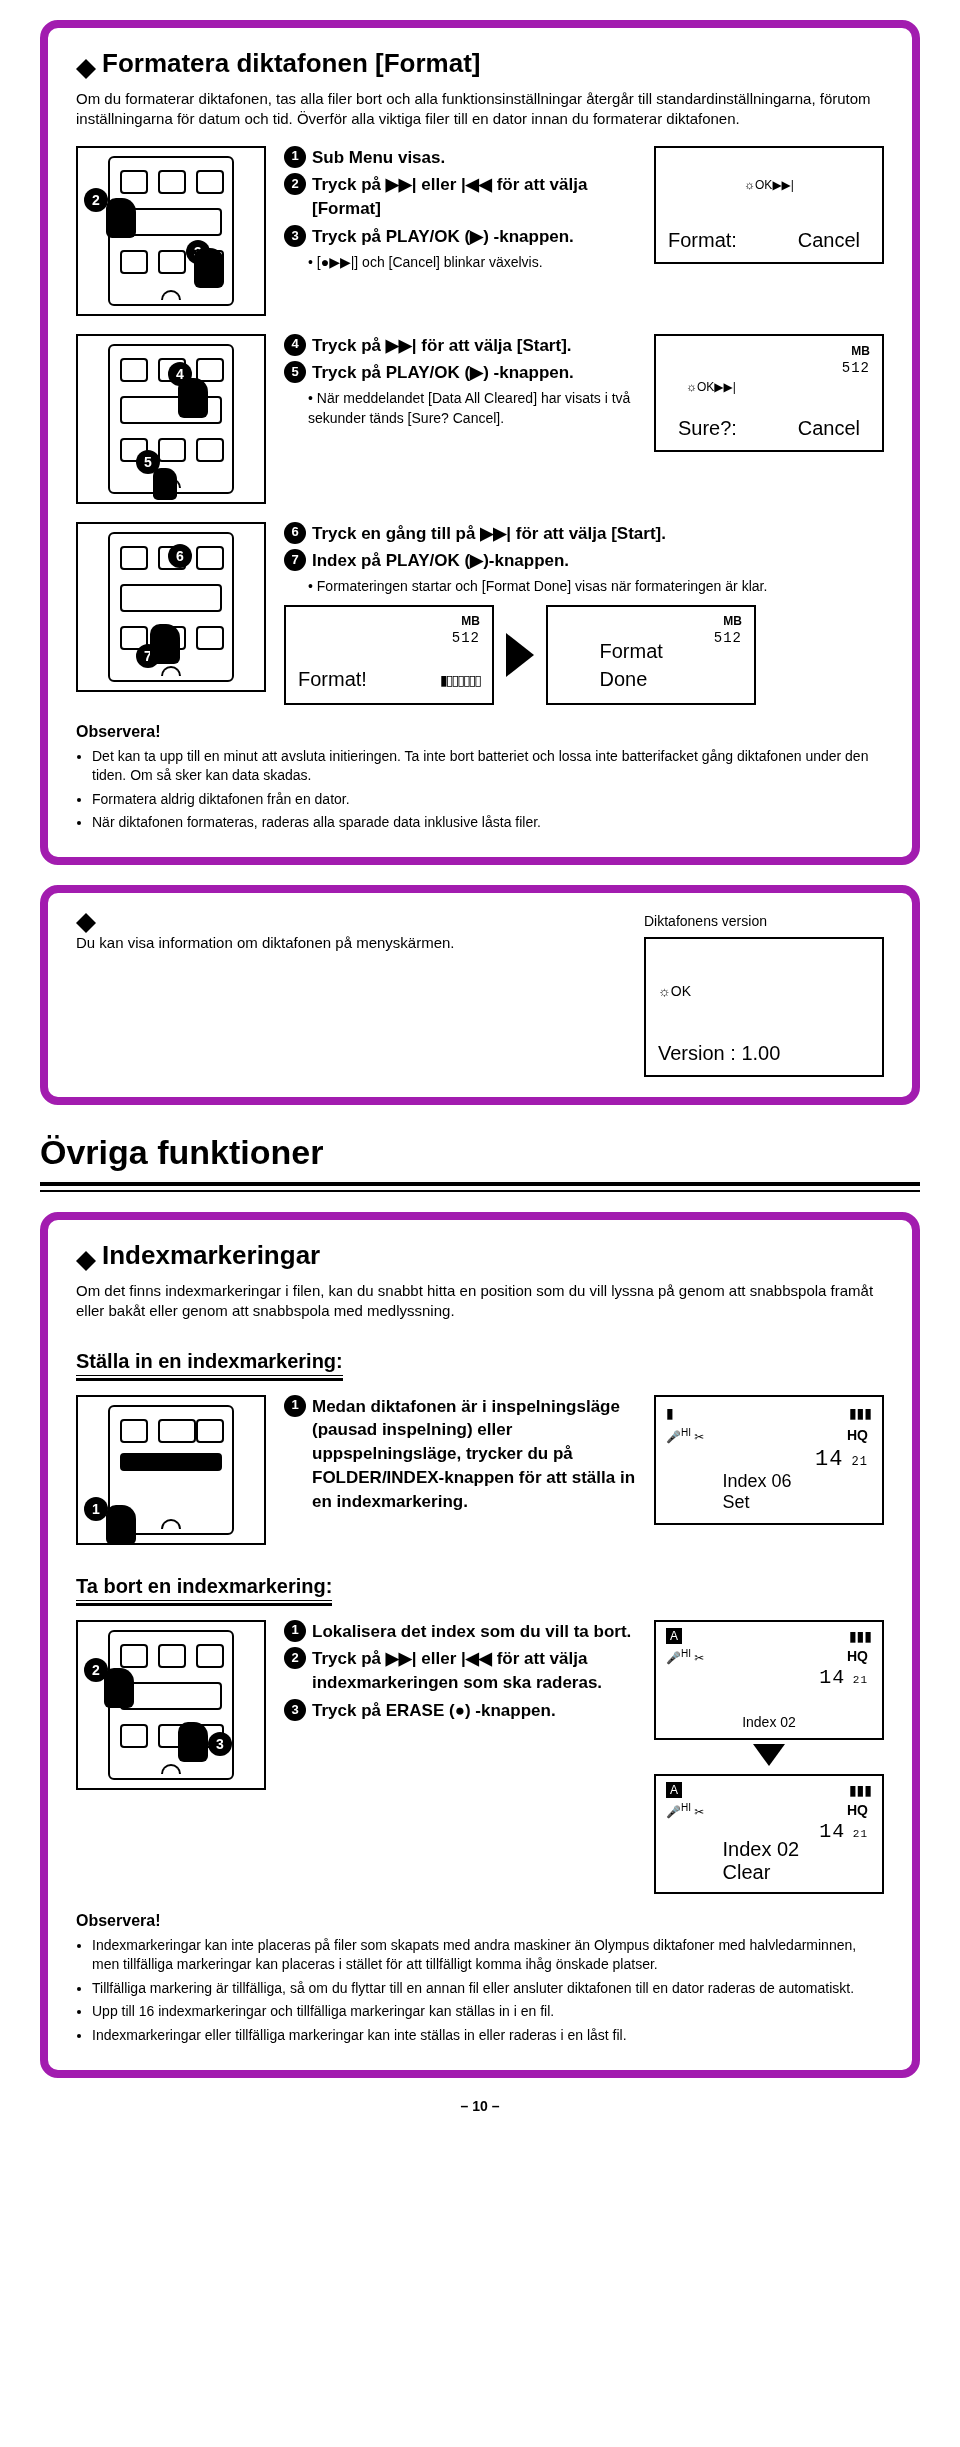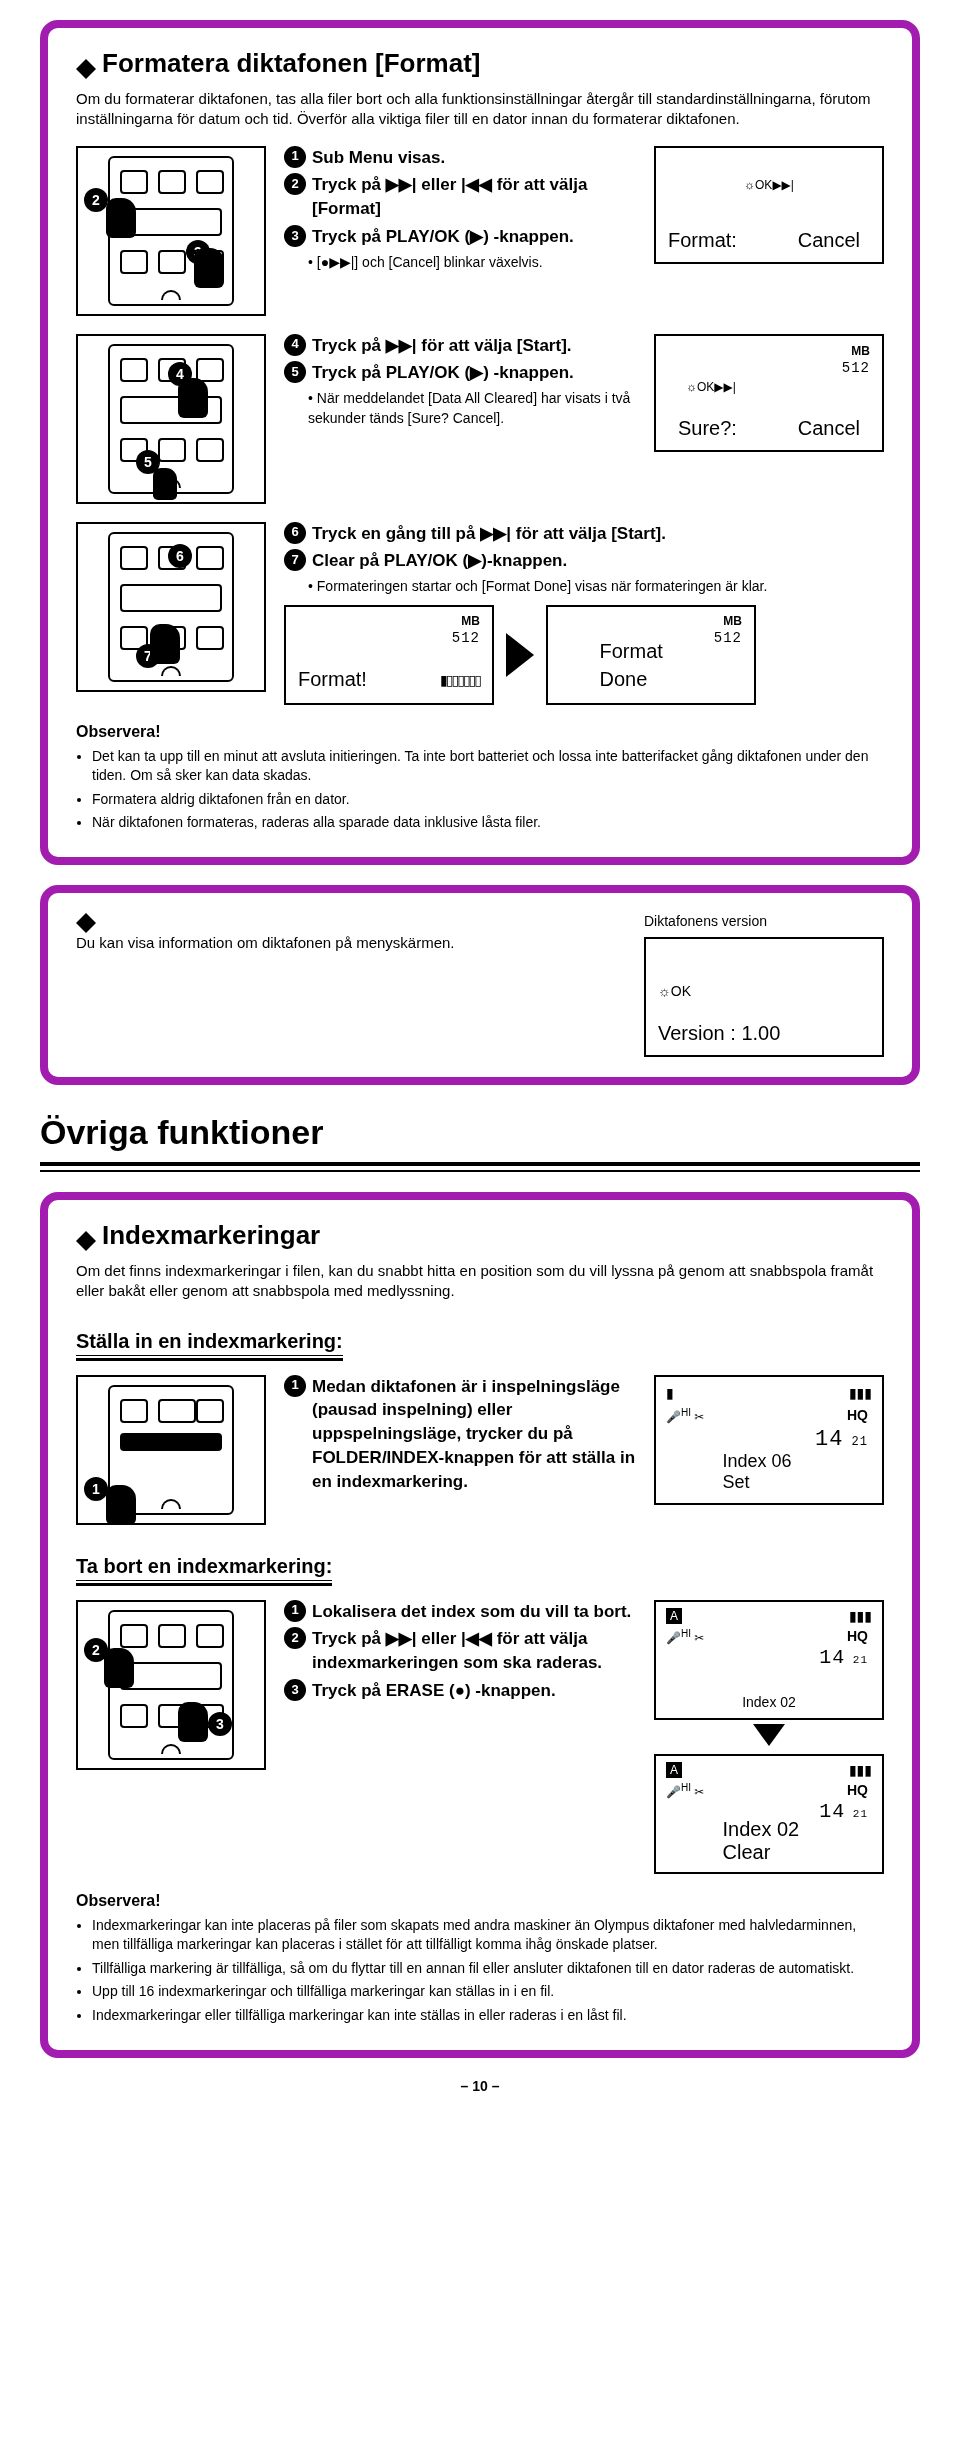--- a/index.html
+++ b/index.html
@@ -261,21 +261,21 @@
         <div class="cnum" style="left:58px;top:120px;">7</div>
         <div class="hand" style="left:72px;top:100px;"></div>
       </div>
       <div class="step-text" style="flex:1 1 auto;">
         <div class="step-line">
             <span class="cnum-inline">6</span>
             <span>Tryck en gång till på ▶▶| för att välja [Start].</span>
           </div>
         <div class="step-line">
             <span class="cnum-inline">7</span>
-            <span>Clear på PLAY/OK (▶)-knappen.</span>
+            <span>Index på PLAY/OK (▶)-knappen.</span>
           </div>
         <div class="step-sub">Formateringen startar och [Format Done] visas när formateringen är klar.</div>
 
         <div class="lcd-row">
           <div class="lcd" style="flex:0 0 210px;height:100px;">
             <div style="position:absolute;right:12px;top:6px;font-size:12px;font-weight:bold;">MB</div>
             <div style="position:absolute;right:12px;top:22px;font-size:14px;" class="seg">512</div>
             <div style="position:absolute;left:12px;bottom:10px;" class="big">Format!</div>
             <div style="position:absolute;right:12px;bottom:12px;font-size:14px;letter-spacing:-2px;">▮▯▯▯▯▯▯</div>
           </div>
@@ -300,21 +300,21 @@
   <div class="box">
     <div class="sysinfo-row">
       <div style="flex:1;">
         <div class="box-header">
           <span class="diamond"></span>
         </div>
         <p class="intro">Du kan visa information om diktafonen på menyskärmen.</p>
       </div>
       <div style="flex:0 0 240px;">
         <div class="caption">Diktafonens version</div>
-        <div class="lcd" style="height:120px;">
+        <div class="lcd" style="height:140px;">
           <div style="position:absolute;left:12px;top:44px;font-size:14px;">☼OK</div>
           <div style="position:absolute;left:12px;bottom:10px;font-size:20px;">Version : 1.00</div>
         </div>
       </div>
     </div>
   </div>
 
   <div class="h1-section">Övriga funktioner</div>
   <div class="h1-sep"></div>
 

